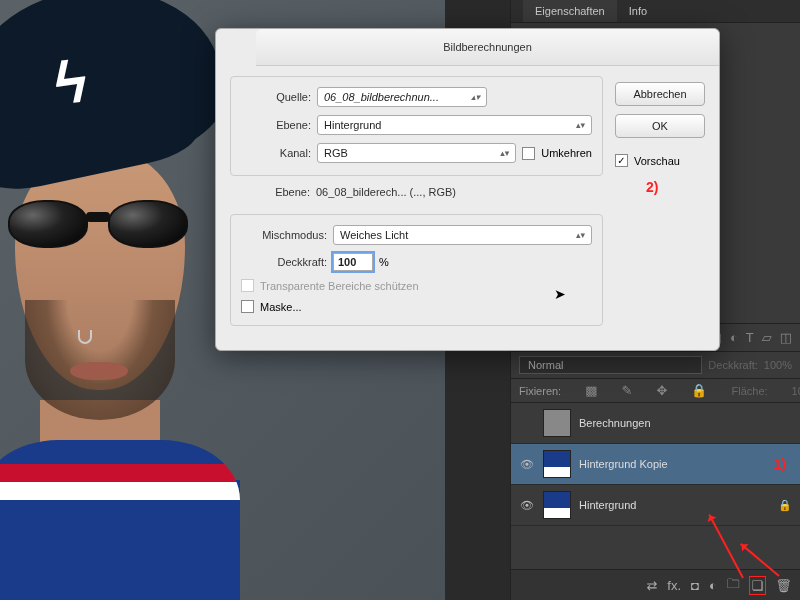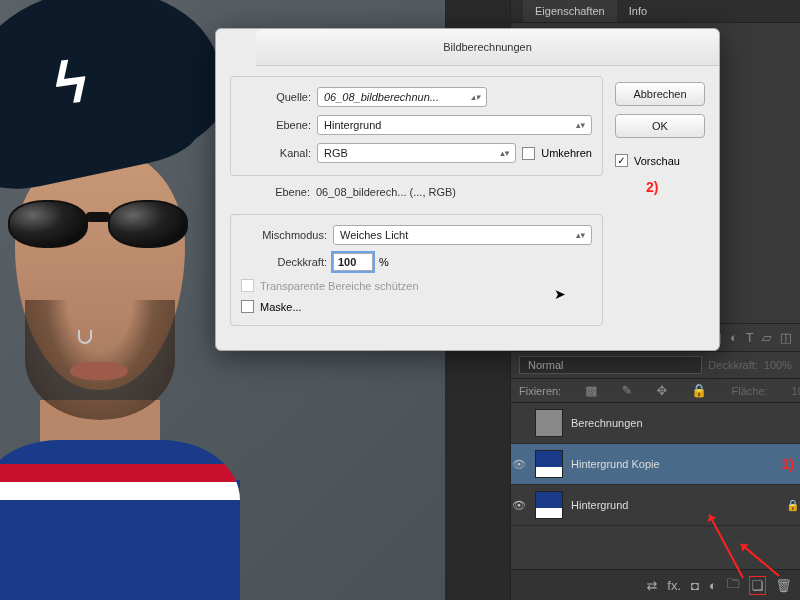--- a/index.html
+++ b/index.html
@@ -28,21 +28,21 @@
 .ptabs{display:flex;background:#2e2e2e;border-bottom:1px solid #222;padding-left:12px;}
 .ptab{padding:5px 12px;color:#ccc;cursor:pointer;}
 .ptab.act{background:#3a3a3a;}
 .lay-toolbar{display:flex;align-items:center;gap:8px;padding:4px 8px;border-bottom:1px solid #222;border-top:1px solid #222;margin-top:300px;color:#999;}
 .type-sel{flex:1;background:#2e2e2e;border:1px solid #555;color:#ccc;padding:2px 6px;display:flex;justify-content:space-between;align-items:center;}
 .toolico{color:#888;font-size:13px;}
 .lay-opts{display:flex;align-items:center;gap:6px;padding:4px 8px;color:#999;border-bottom:1px solid #222;}
 .sel{flex:1;background:#2e2e2e;border:1px solid #555;color:#aaa;padding:2px 8px;}
 .disabled{color:#666;}
 .lock-row{display:flex;align-items:center;gap:24px;padding:4px 8px;color:#999;border-bottom:1px solid #222;}
-.layer{display:flex;align-items:center;gap:8px;padding:6px 0;border-bottom:1px solid #2a2a2a;color:#ddd;}
+.layer{display:flex;align-items:center;gap:8px;padding:6px 8px;border-bottom:1px solid #2a2a2a;color:#ddd;}
 .layer .eye{width:16px;color:#bbb;text-align:center;}
 .layer .thumb{width:28px;height:28px;background:#555;border:1px solid #222;display:flex;align-items:center;justify-content:center;font-size:9px;}
 .layer.selected{background:#4a6a8a;}
 .layer .locki{margin-left:auto;color:#999;}
 .ann{color:#ff2020;font-weight:bold;font-size:14px;}
 .bottom-icons{position:absolute;bottom:0;left:0;right:0;display:flex;justify-content:flex-end;align-items:center;gap:10px;padding:4px 8px;background:#333;border-top:1px solid #222;color:#aaa;}
 .bottom-icons span{font-size:13px;}
 .newlayer-hl{outline:1.5px solid #ff2020;padding:1px 2px;}
 .arrow1{position:absolute;right:56px;bottom:22px;width:2px;height:72px;background:#ff2020;transform:rotate(-28deg);transform-origin:bottom;}
 .arrow1::after{content:"";position:absolute;top:-4px;left:-4px;border:5px solid transparent;border-bottom-color:#ff2020;}

